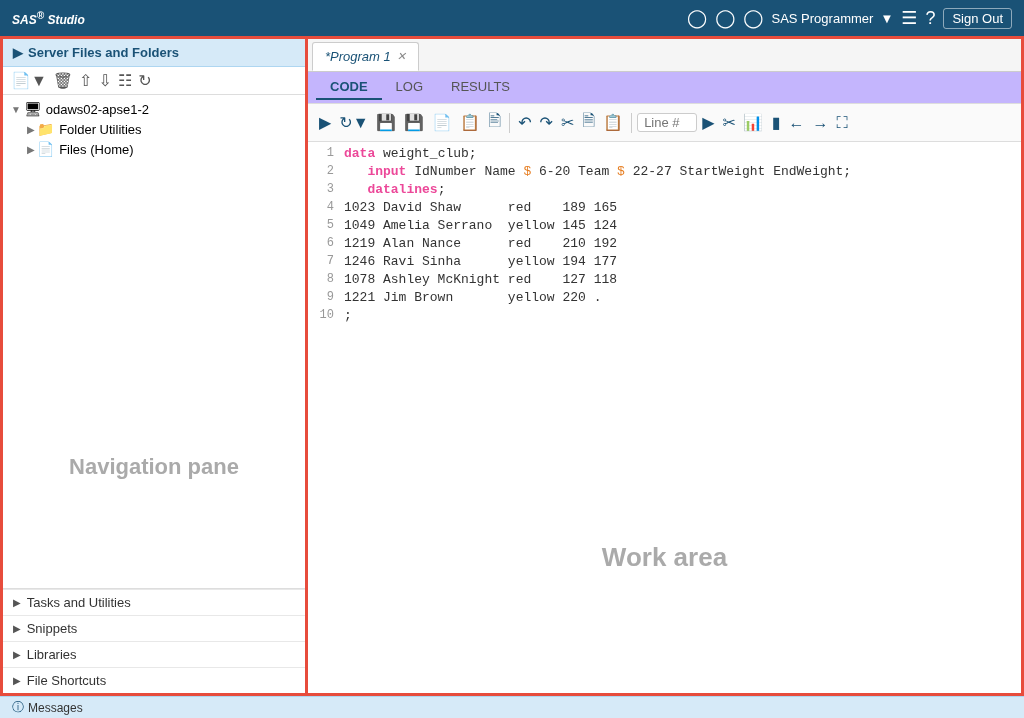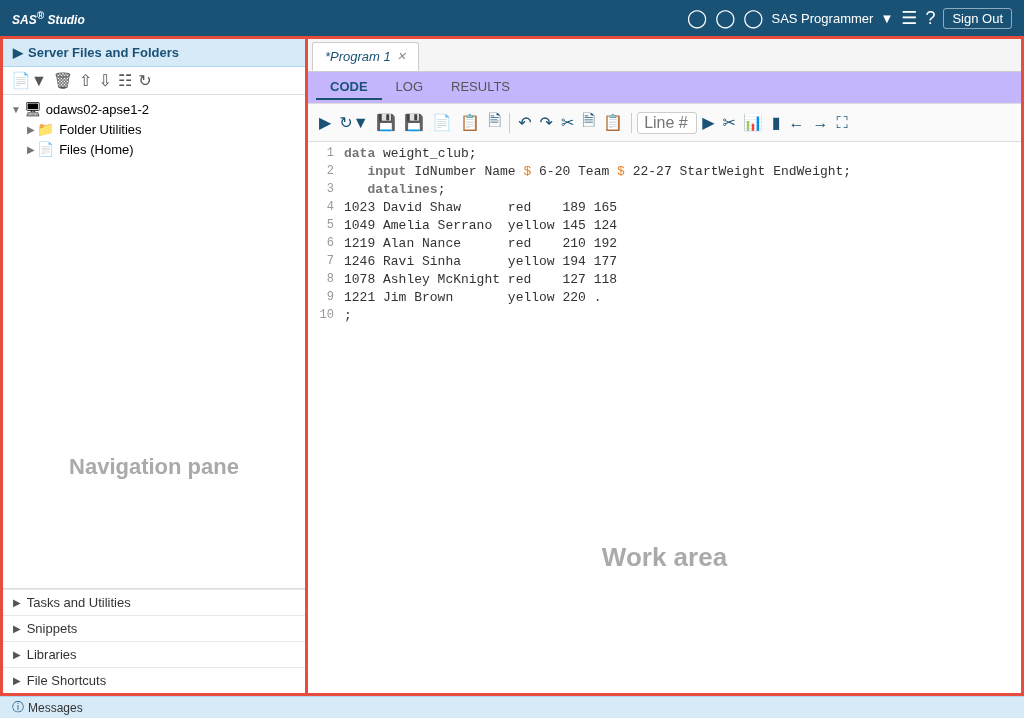--- a/index.html
+++ b/index.html
@@ -132,21 +132,21 @@
       border-bottom: 1px solid #ddd;
       gap: 2px;
       background: #fafafa;
     }
     .ct-icon { font-size: 16px; color: #1a5276; cursor: pointer; padding: 2px 3px; }
     .ct-sep { width: 1px; height: 20px; background: #ccc; margin: 0 3px; }
     .ct-input {
       border: 1px solid #ccc;
       border-radius: 3px;
       padding: 1px 6px;
-      font-size: 16px;
+      font-size: 13px;
       width: 60px;
       color: #555;
     }
 
     
     #code-editor {
       flex: 1;
       overflow-y: auto;
       background: white;
       padding: 4px 0;
@@ -161,21 +161,21 @@
     .line-num {
       color: #999;
       width: 36px;
       text-align: right;
       padding-right: 10px;
       user-select: none;
       font-size: 12px;
       flex-shrink: 0;
     }
     .line-content { color: #333; white-space: pre; }
-    .kw-blue { color: #737373; font-weight: bold; }
+    .kw-blue { color: #ec4899; font-weight: bold; }
     .kw-orange { color: #e67e22; }
 
     
     #status-bar {
       height: 22px;
       background: #d6eaf8;
       display: flex;
       align-items: center;
       justify-content: space-between;
       padding: 0 12px;

